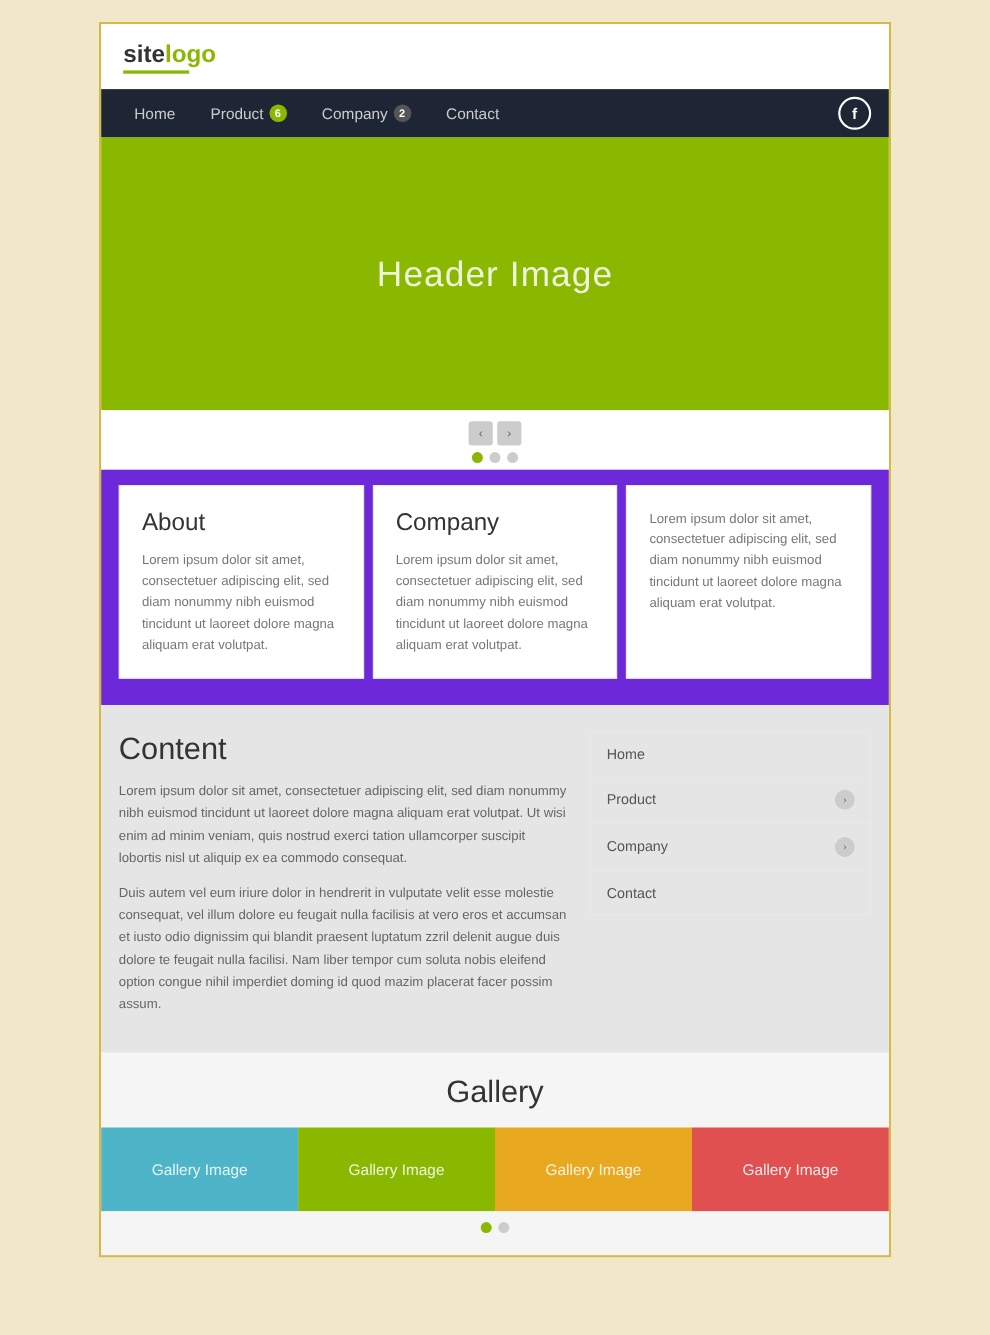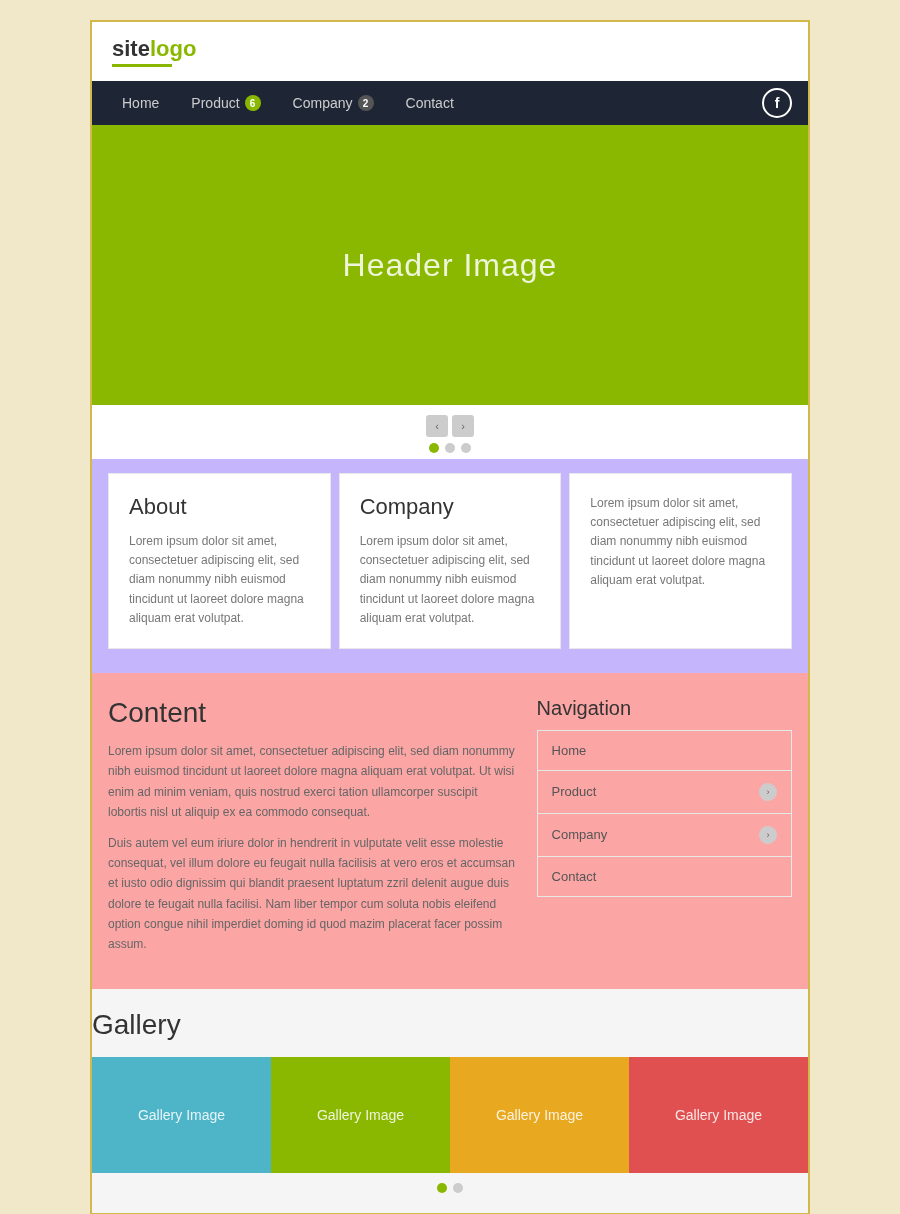--- a/index.html
+++ b/index.html
@@ -81,21 +81,21 @@
       justify-content: center;
       color: #fff;
       font-weight: bold;
       font-size: 14px;
       cursor: pointer;
     }
 
     
     .hero-section {
       background: #8ab800;
-      height: 280px;
+      height: 248px;
       display: flex;
       align-items: center;
       justify-content: center;
     }
     .hero-title {
       color: rgba(255,255,255,0.85);
       font-size: 32px;
       font-weight: 300;
       letter-spacing: 1px;
     }
@@ -137,21 +137,21 @@
     }
     .carousel-dot.active {
       background: #8ab800;
     }
 
     
     .three-cols {
       display: flex;
       gap: 0;
       padding: 10px 12px 20px;
-      background: #c4b5fd;
+      background: #6d28d9;
       justify-content: center;
     }
     .col-card {
       flex: 1;
       background: #fff;
       border: 1px solid #e8e8e8;
       padding: 20px;
       margin: 4px;
     }
     .col-card h3 {
@@ -164,21 +164,21 @@
       font-size: 12px;
       color: #777;
       line-height: 1.6;
     }
 
     
     .content-section {
       display: flex;
       padding: 24px 16px;
       gap: 20px;
-      background: #fca5a5;
+      background: #e5e5e5;
     }
     .main-content {
       flex: 1.6;
     }
     .main-content h2 {
       font-size: 28px;
       font-weight: 400;
       color: #333;
       margin-bottom: 12px;
     }
@@ -230,32 +230,33 @@
       font-size: 9px;
       color: #666;
     }
 
     
     .gallery-section {
       background: #f5f5f5;
       padding: 20px 0 10px;
     }
     .gallery-title {
+      text-align: center;
       font-size: 28px;
       font-weight: 400;
       color: #333;
       margin-bottom: 16px;
     }
     .gallery-grid {
       display: flex;
       gap: 0;
     }
     .gallery-item {
       flex: 1;
-      height: 116px;
+      height: 76px;
       display: flex;
       align-items: center;
       justify-content: center;
       color: rgba(255,255,255,0.85);
       font-size: 14px;
       font-weight: 300;
     }
     .gallery-item.blue { background: #4eb5c8; }
     .gallery-item.olive { background: #8ab800; }
     .gallery-item.orange { background: #e8a820; }
@@ -344,21 +345,20 @@
     </div>
   </div>
 
   <div class="content-section">
     <div class="main-content">
       <h2>Content</h2>
       <p>Lorem ipsum dolor sit amet, consectetuer adipiscing elit, sed diam nonummy nibh euismod tincidunt ut laoreet dolore magna aliquam erat volutpat. Ut wisi enim ad minim veniam, quis nostrud exerci tation ullamcorper suscipit lobortis nisl ut aliquip ex ea commodo consequat.</p>
       <p>Duis autem vel eum iriure dolor in hendrerit in vulputate velit esse molestie consequat, vel illum dolore eu feugait nulla facilisis at vero eros et accumsan et iusto odio dignissim qui blandit praesent luptatum zzril delenit augue duis dolore te feugait nulla facilisi. Nam liber tempor cum soluta nobis eleifend option congue nihil imperdiet doming id quod mazim placerat facer possim assum.</p>
     </div>
     <div class="sidebar">
-      <h4>Navigation</h4>
       <div class="sidebar-nav">
         <div class="sidebar-nav-item">
           <span>Home</span>
         </div>
         <div class="sidebar-nav-item">
           <span>Product</span>
           <div class="sidebar-arrow">›</div>
         </div>
         <div class="sidebar-nav-item">
           <span>Company</span>

